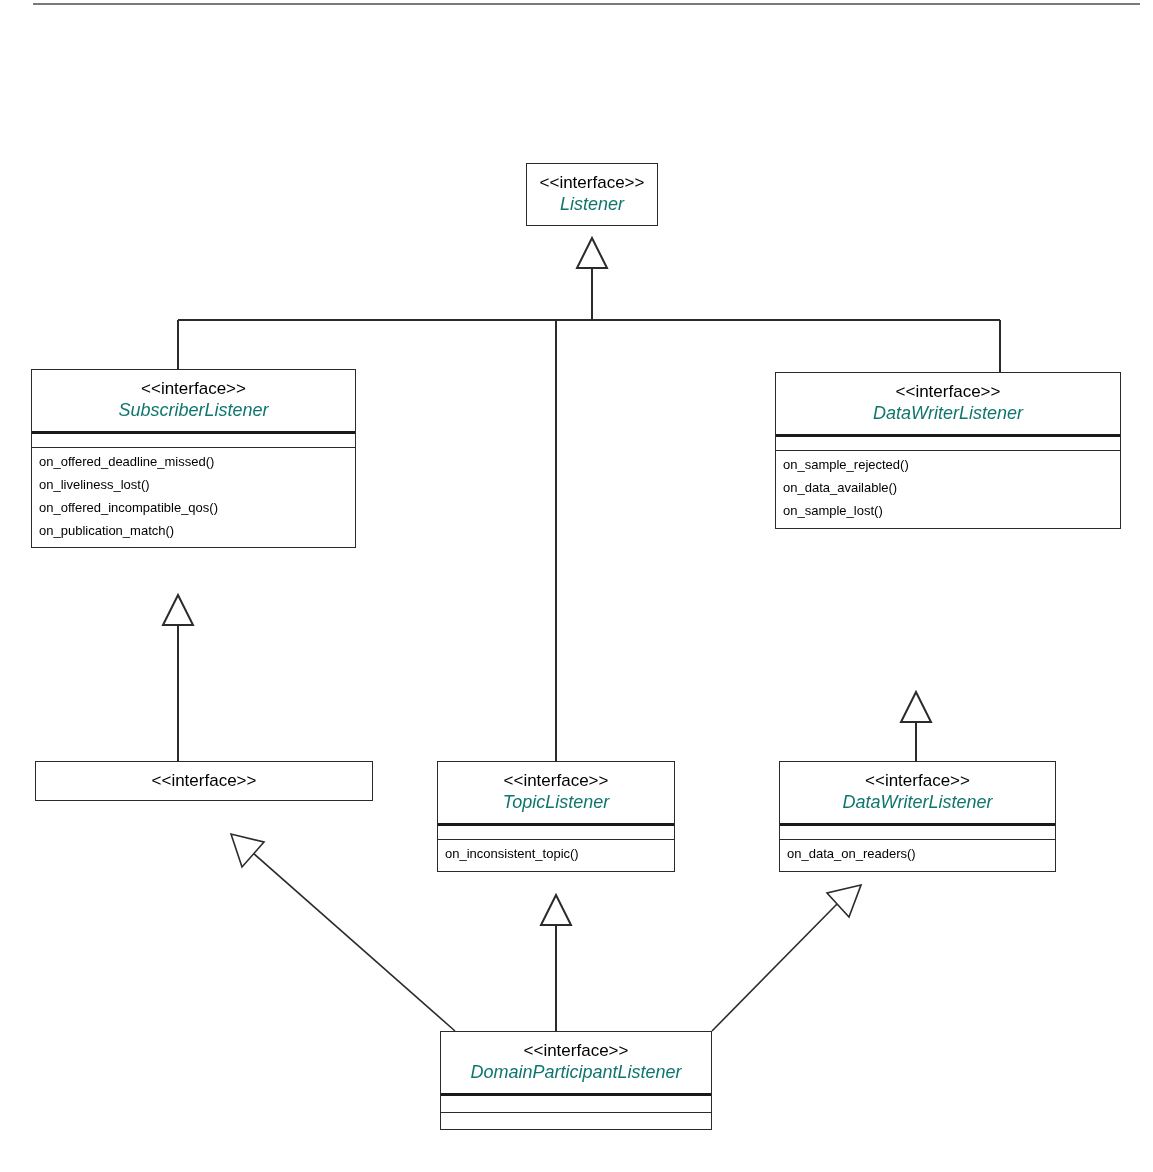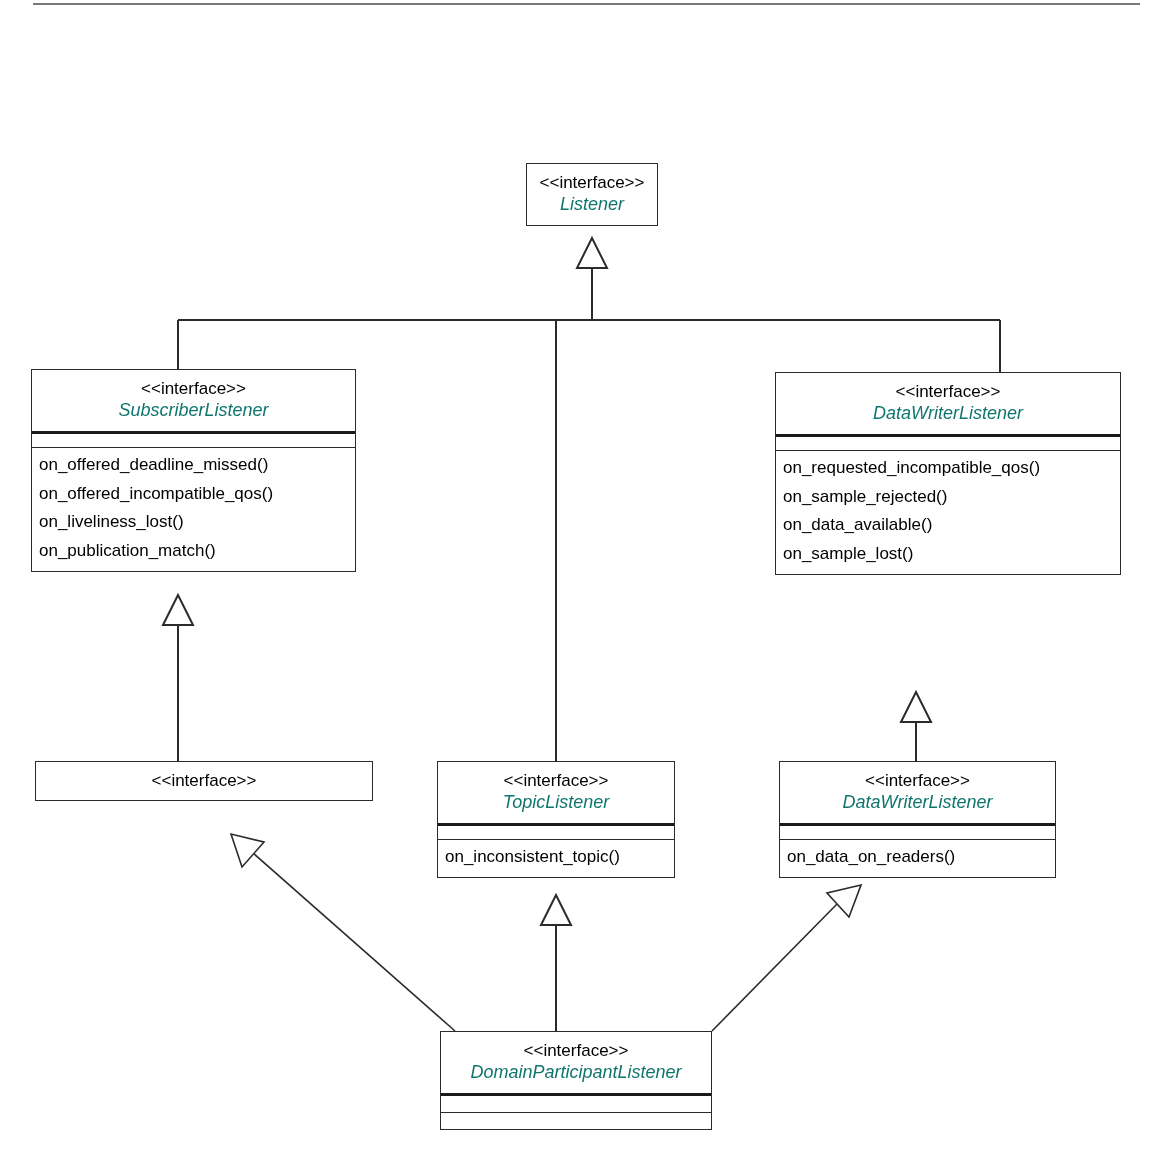--- a/index.html
+++ b/index.html
@@ -69,21 +69,21 @@
     height: 0;
     border-top: 1px solid #2b2b2b;
   }
   .attr-compartment {
     height: 13px;
   }
   .ops-compartment {
     padding: 3px 0 5px 0;
   }
   .op-item {
-    font-size: 17px;
+    font-size: 13px;
     padding: 2px 0 2px 7px;
     line-height: 1.45;
     white-space: nowrap;
   }
   .empty-compartment {
     height: 16px;
   }
 </style>
 </head>
 <body>
@@ -146,36 +146,35 @@
   <div class="uml-box" style="left:31px; top:369px; width:325px;">
     <div class="uml-header">
       <div class="stereotype">&lt;&lt;interface&gt;&gt;</div>
       <div class="type-name">SubscriberListener</div>
     </div>
     <div class="compartment-sep"></div>
     <div class="attr-compartment"></div>
     <div class="compartment-sep-thin"></div>
     <div class="ops-compartment">
       <div class="op-item">on_offered_deadline_missed()</div>
+      <div class="op-item">on_liveliness_lost()</div>
       <div class="op-item">on_offered_incompatible_qos()</div>
-      <div class="op-item">on_liveliness_lost()</div>
       <div class="op-item">on_publication_match()</div>
     </div>
   </div>
 
   <div class="uml-box" style="left:775px; top:372px; width:346px;">
     <div class="uml-header">
       <div class="stereotype">&lt;&lt;interface&gt;&gt;</div>
       <div class="type-name">DataWriterListener</div>
     </div>
     <div class="compartment-sep"></div>
     <div class="attr-compartment"></div>
     <div class="compartment-sep-thin"></div>
     <div class="ops-compartment">
-      <div class="op-item">on_requested_incompatible_qos()</div>
       <div class="op-item">on_sample_rejected()</div>
       <div class="op-item">on_data_available()</div>
       <div class="op-item">on_sample_lost()</div>
     </div>
   </div>
 
   <div class="uml-box" style="left:35px; top:761px; width:338px;">
     <div class="uml-header">
       <div class="stereotype">&lt;&lt;interface&gt;&gt;</div>
     </div>

